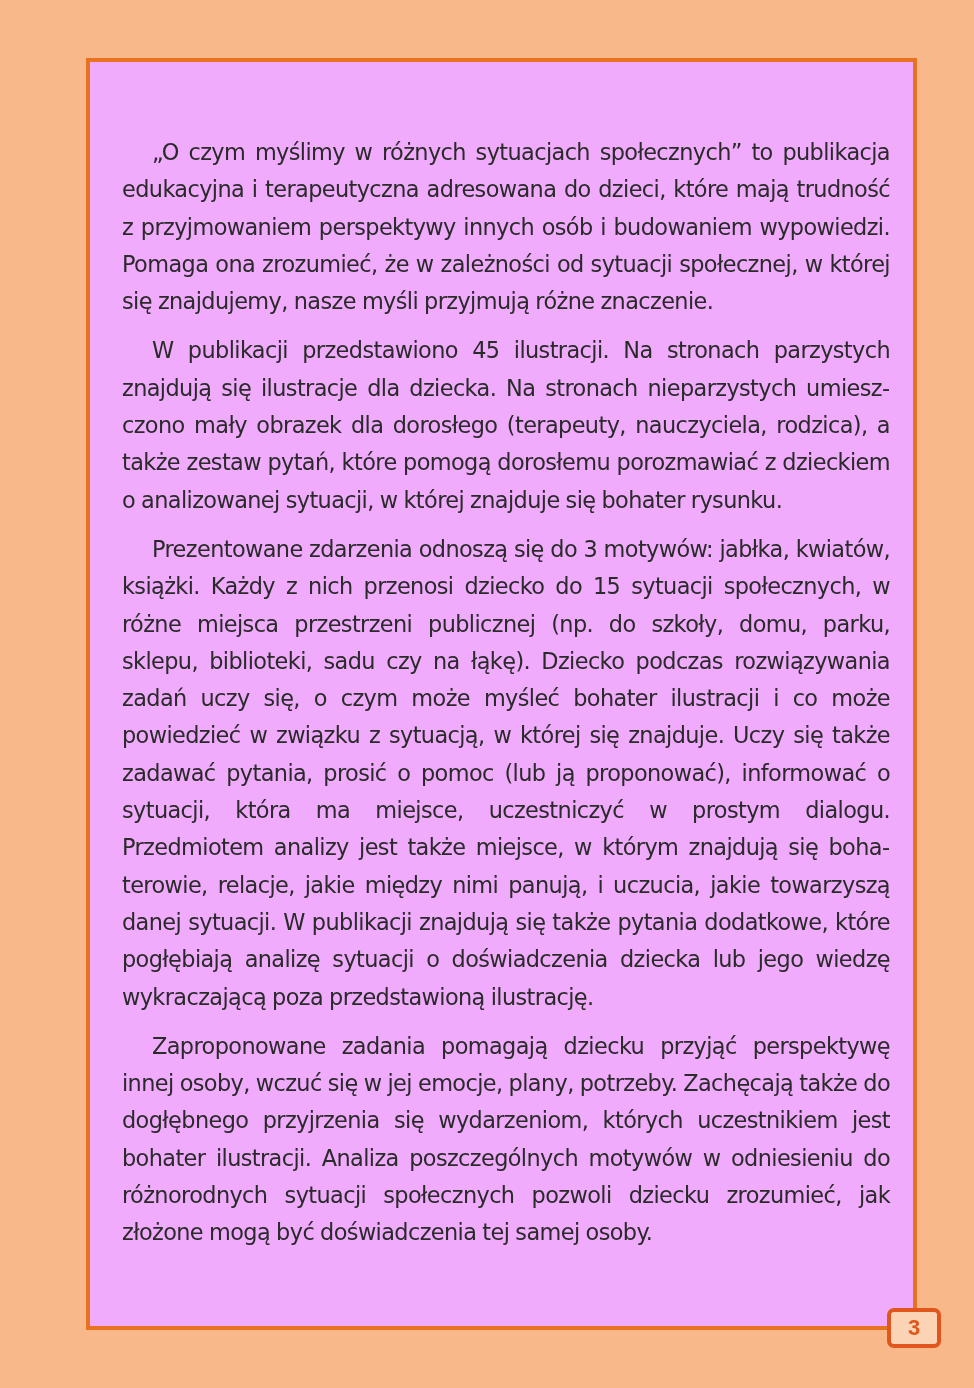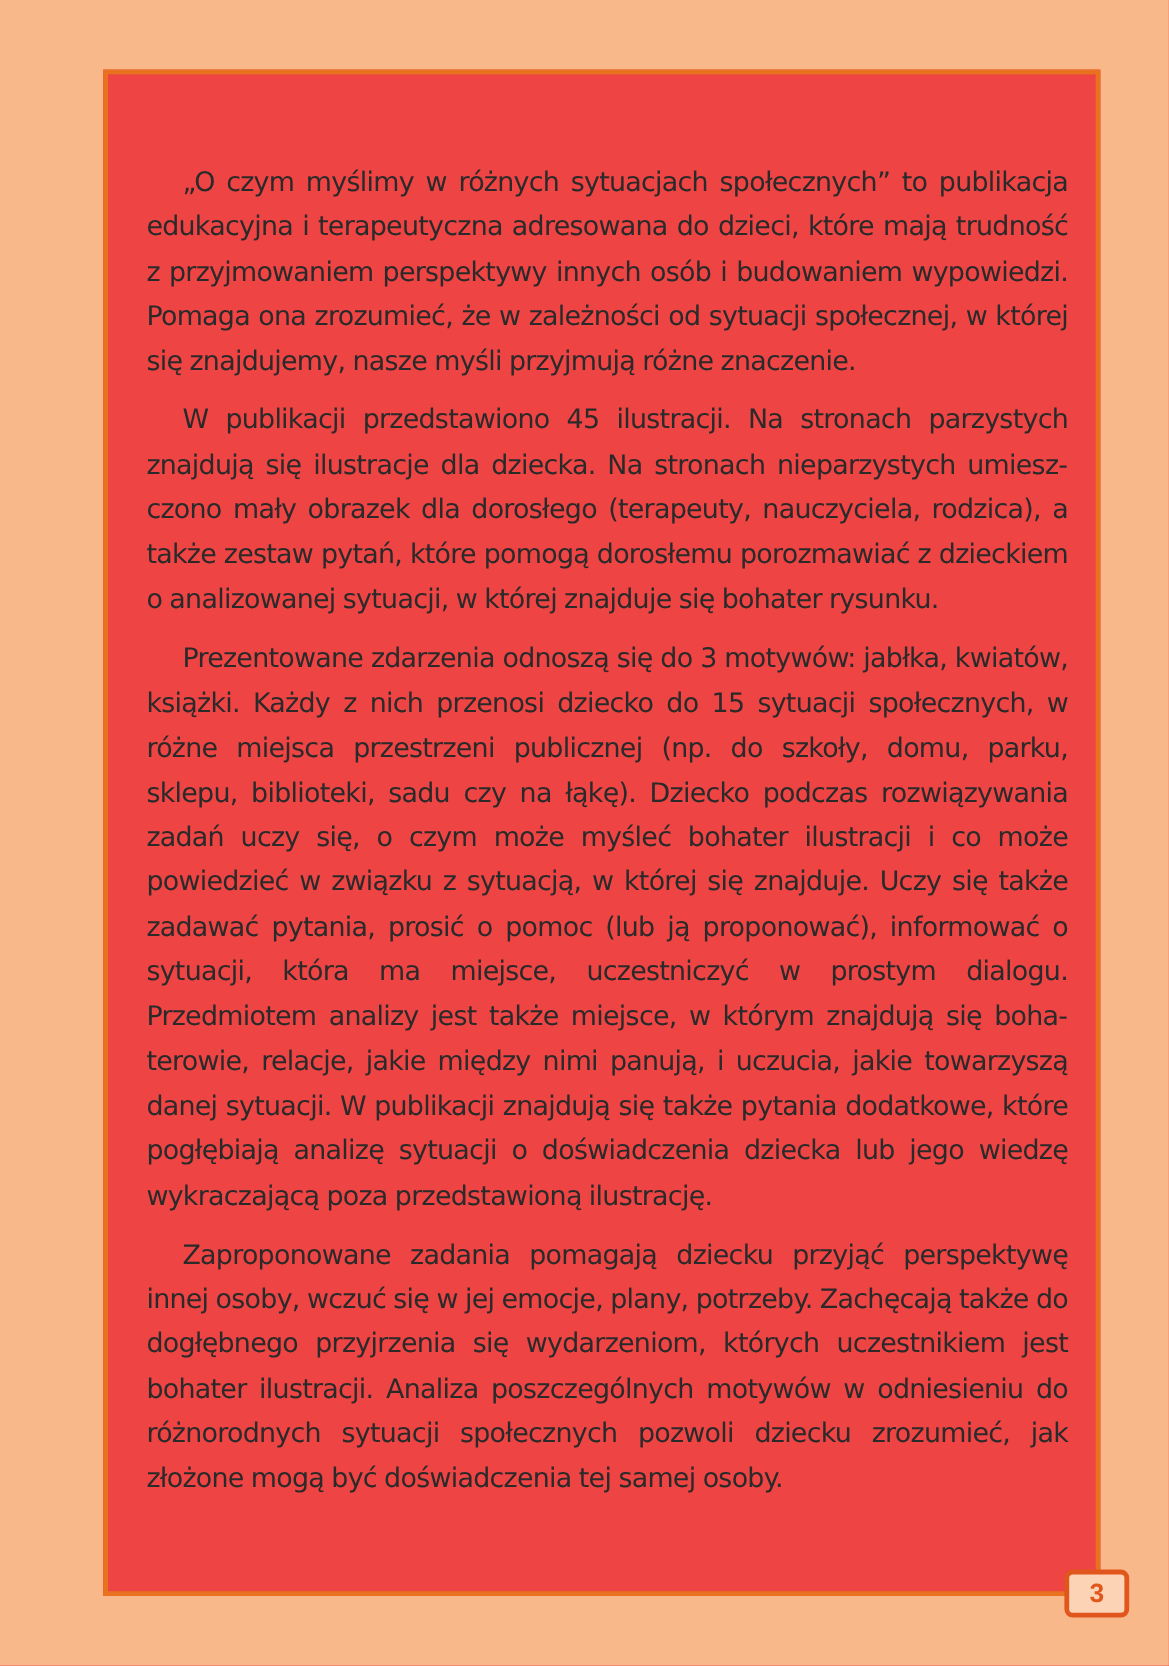--- a/index.html
+++ b/index.html
@@ -13,21 +13,21 @@
       position: relative;
       overflow: hidden;
       font-family: "DejaVu Sans", sans-serif;
     }
     .page-frame {
       position: absolute;
       left: 86px;
       top: 58px;
       width: 823px;
       height: 1264px;
-      background: #ef4444;
+      background: #f0abfc;
       border: 4px solid #e8721f;
     }
     .text-body {
       position: absolute;
       left: 32px;
       top: 72px;
       width: 768px;
       color: #2a2a2a;
       font-size: 22.4px;
       line-height: 37.3px;

